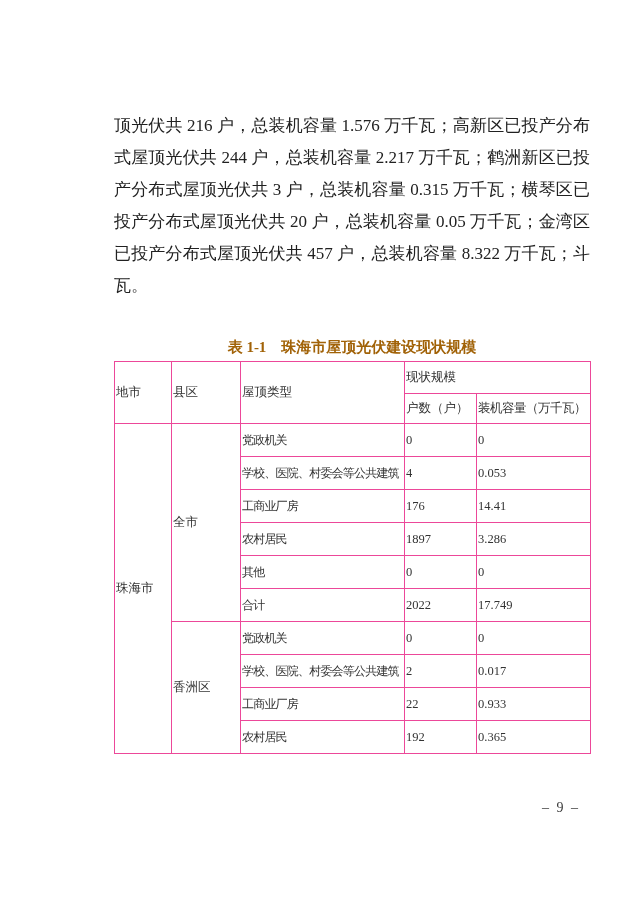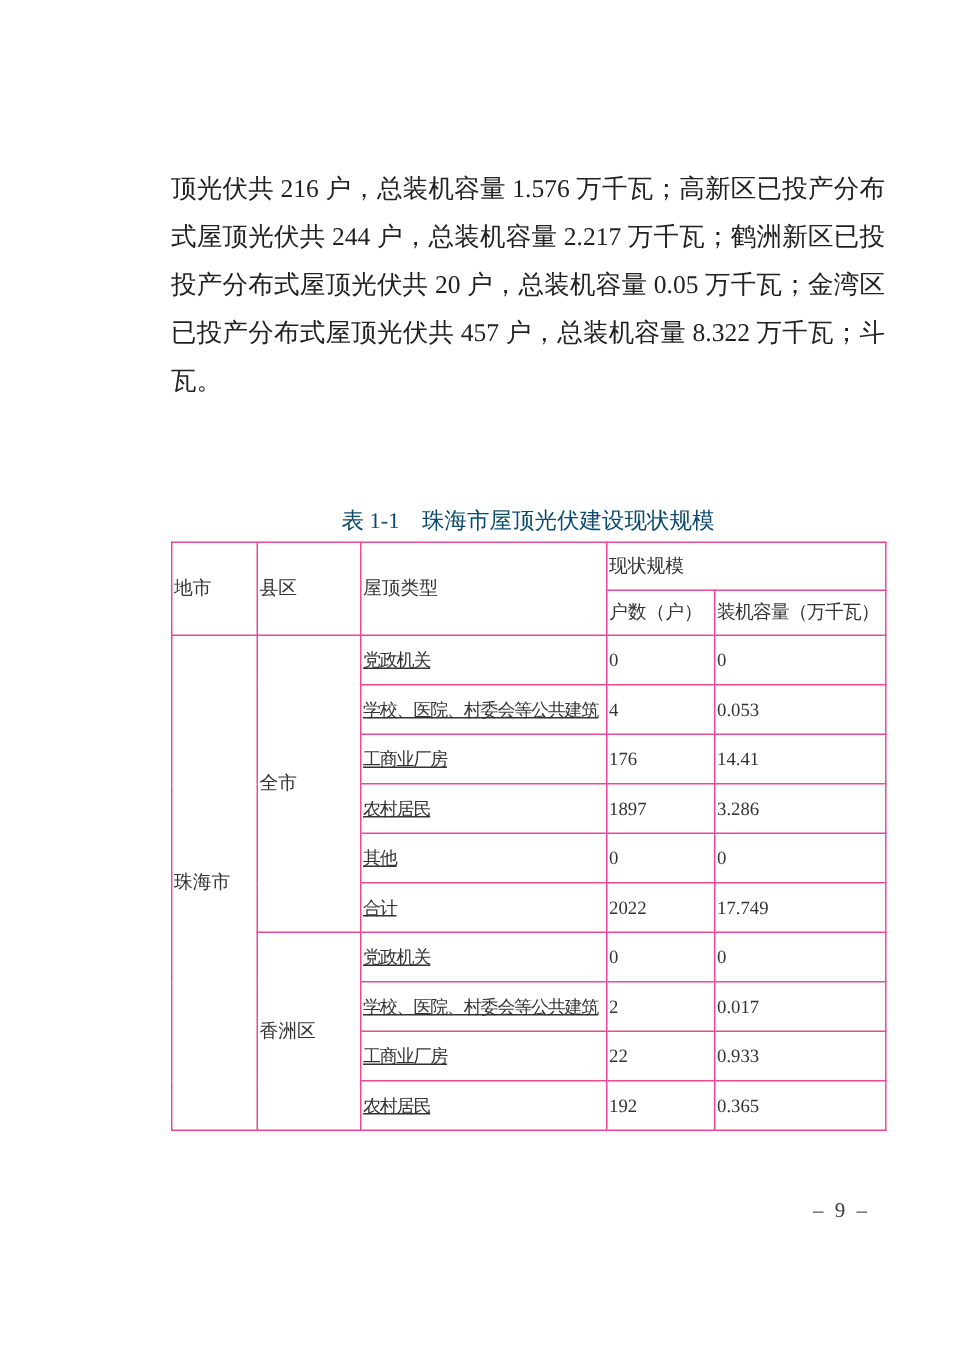--- a/index.html
+++ b/index.html
@@ -32,23 +32,23 @@
   }
   .pline.last {
     text-align-last: left;
   }
   .table-title {
     position: absolute;
     top: 338px;
     left: 82px;
     width: 476px;
     text-align: center;
-    font-weight: normal;
+    font-weight: bold;
     font-size: 15px;
-    color: #0c4a6e;
+    color: #a16207;
     white-space: pre;
   }
   table.pv-table {
     position: absolute;
     top: 361px;
     left: 82px;
     width: 476px;
     border-collapse: collapse;
     table-layout: fixed;
     font-size: 12.5px;
@@ -61,21 +61,20 @@
     font-weight: normal;
     padding: 0 1px;
     white-space: nowrap;
   }
   .pv-table tr.h1 { height: 32px; }
   .pv-table tr.h2 { height: 30px; }
   .pv-table tr.body-row { height: 33px; }
   .pv-table td.roof {
     font-size: 12px;
     letter-spacing: -0.8px;
-    text-decoration: underline;
   }
   .pv-table th.capacity-h {
     letter-spacing: -0.5px;
   }
   .page-number {
     position: absolute;
     top: 800px;
     left: 510px;
     font-size: 14px;
     letter-spacing: 2px;
@@ -84,20 +83,21 @@
   }
 </style>
 </head>
 <body>
 
 <div class="page">
 
   <div class="paragraph">
     <div class="pline">顶光伏共 216 户，总装机容量 1.576 万千瓦；高新区已投产分布</div>
     <div class="pline">式屋顶光伏共 244 户，总装机容量 2.217 万千瓦；鹤洲新区已投</div>
+    <div class="pline">产分布式屋顶光伏共 3 户，总装机容量 0.315 万千瓦；横琴区已</div>
     <div class="pline">投产分布式屋顶光伏共 20 户，总装机容量 0.05 万千瓦；金湾区</div>
     <div class="pline">已投产分布式屋顶光伏共 457 户，总装机容量 8.322 万千瓦；斗</div>
     <div class="pline last">瓦。</div>
   </div>
 
   <div class="table-title">表 1-1　珠海市屋顶光伏建设现状规模</div>
 
   <table class="pv-table">
     <colgroup>
       <col style="width:57px">

